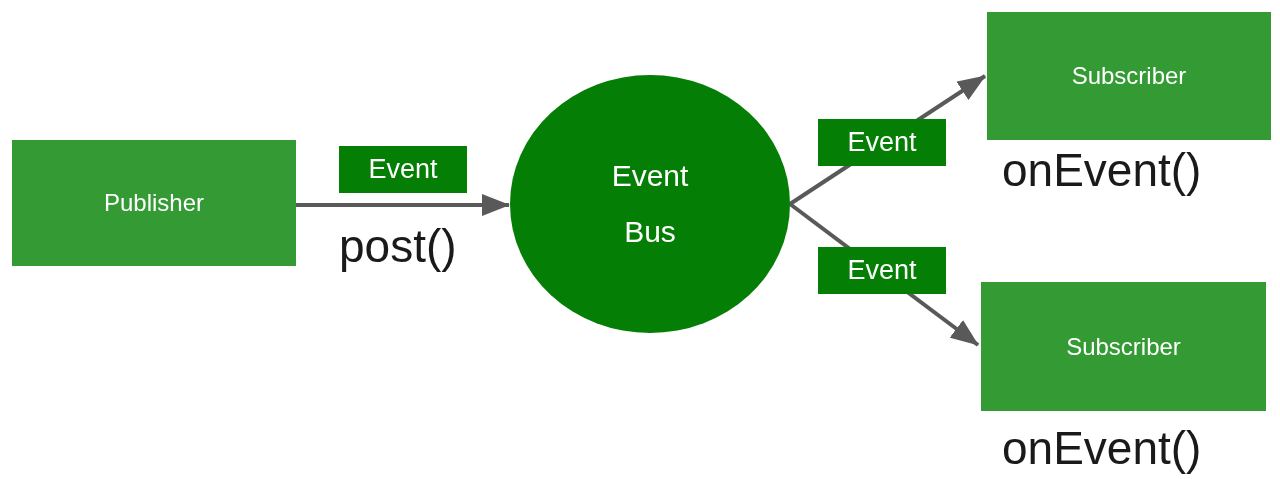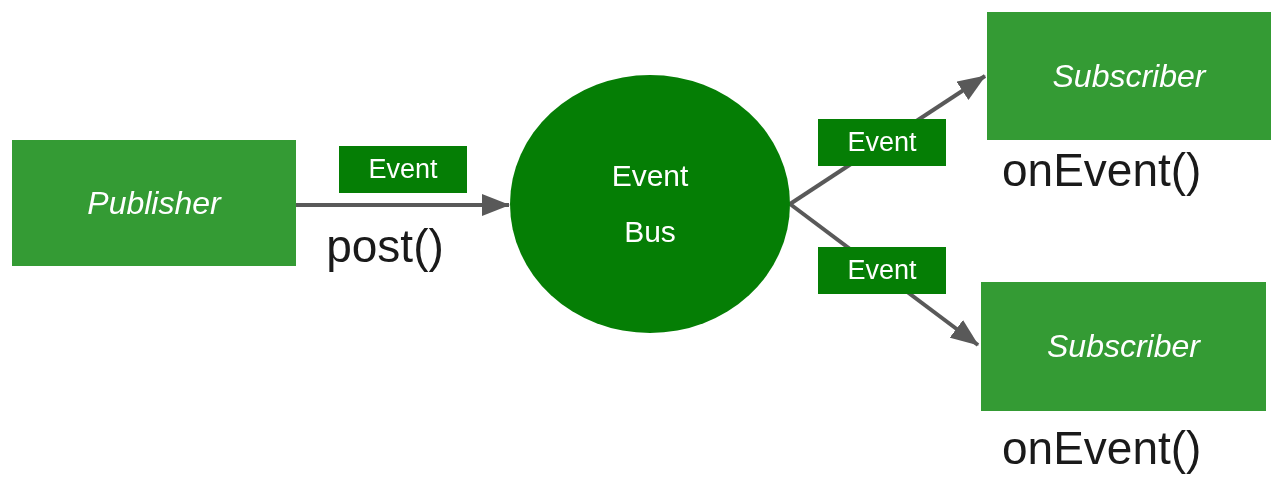--- a/index.html
+++ b/index.html
@@ -36,22 +36,21 @@
   }
   .node{
     position:absolute;
     display:flex;
     align-items:center;
     justify-content:center;
     color:var(--label-white);
   }
   .rect{
     background:var(--node-green);
-    font-size:32px;
-    font-style:italic;
+    font-size:24px;
   }
   .publisher{ left:12px; top:140px; width:284px; height:126px;align-items:center; }
   .subscriber-top{ left:987px; top:12px; width:284px; height:128px; }
   .subscriber-bottom{ left:981px; top:282px; width:285px; height:129px; }
   .bus{
     left:510px; top:75px;
     width:280px; height:258px;
     border-radius:50%;
     background:var(--accent-green);
     flex-direction:column;
@@ -71,21 +70,21 @@
   .badge-publish{ left:339px; top:146px; }
   .badge-top{ left:818px; top:119px; }
   .badge-bottom{ left:818px; top:247px; }
   .method{
     position:absolute;
     color:var(--label-black);
     font-size:46px;
     line-height:40px;
     white-space:nowrap;
   }
-  .method-post{ left:321px; top:226px; width:128px; text-align:center; }
+  .method-post{ left:339px; top:226px; width:128px; }
   .method-sub-top{ left:1002px; top:150px; }
   .method-sub-bottom{ left:1002px; top:428px; }
 </style>
 </head>
 <body>
 
 <div class="canvas">
 
   <svg class="connectors" viewBox="0 0 1280 479" aria-hidden="true">
     <defs>

